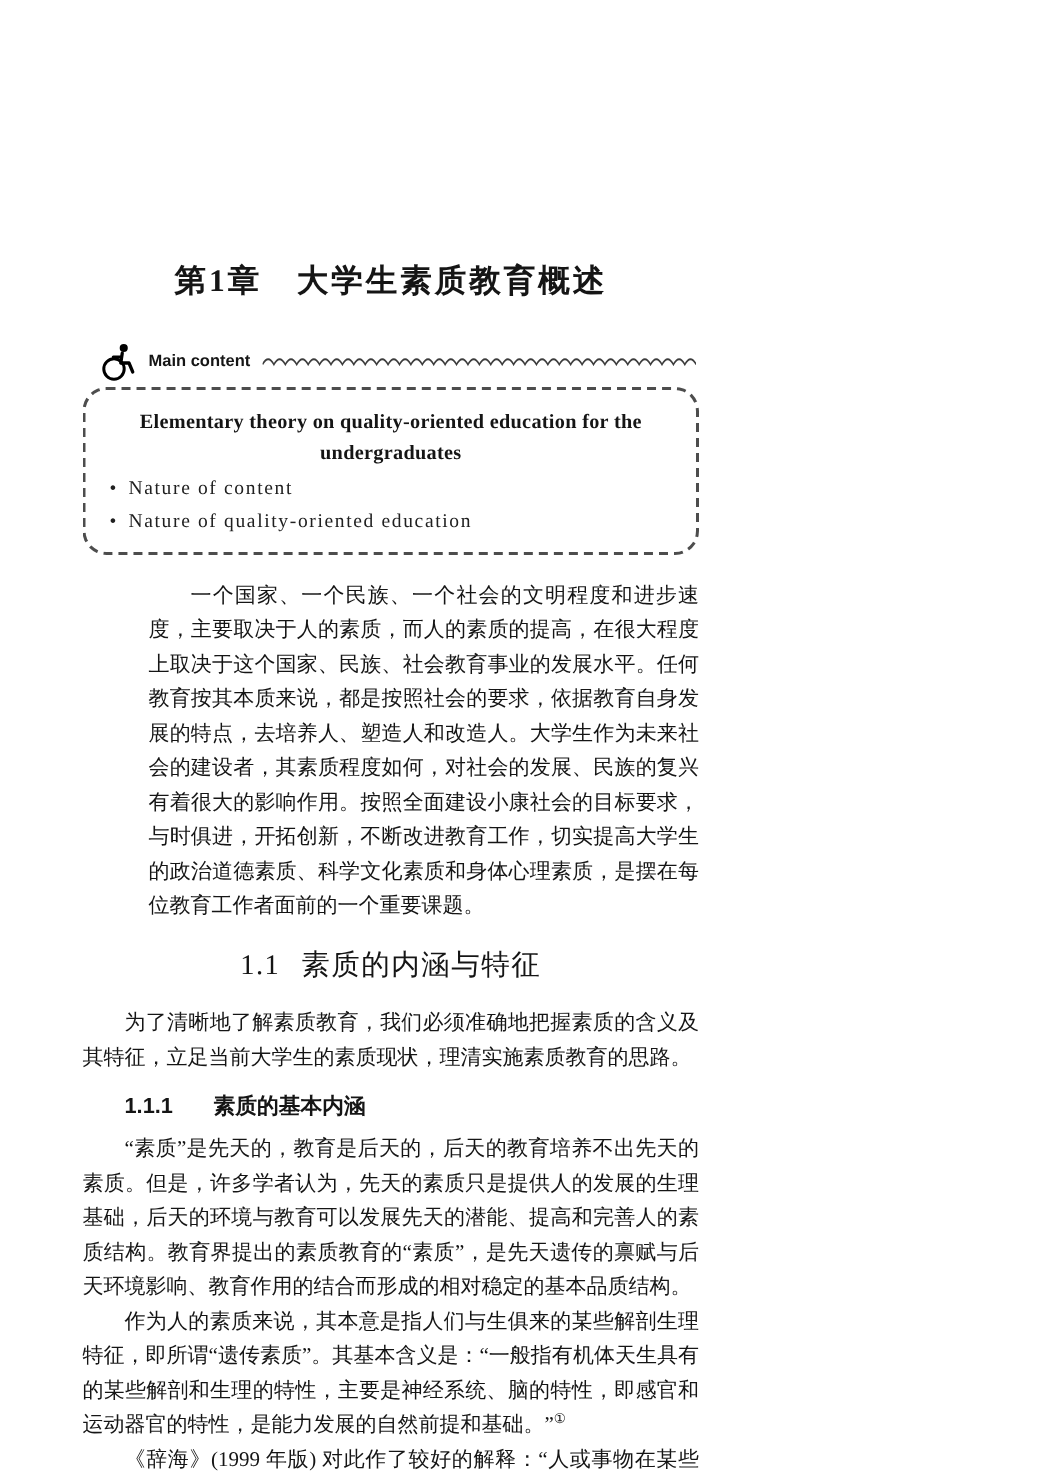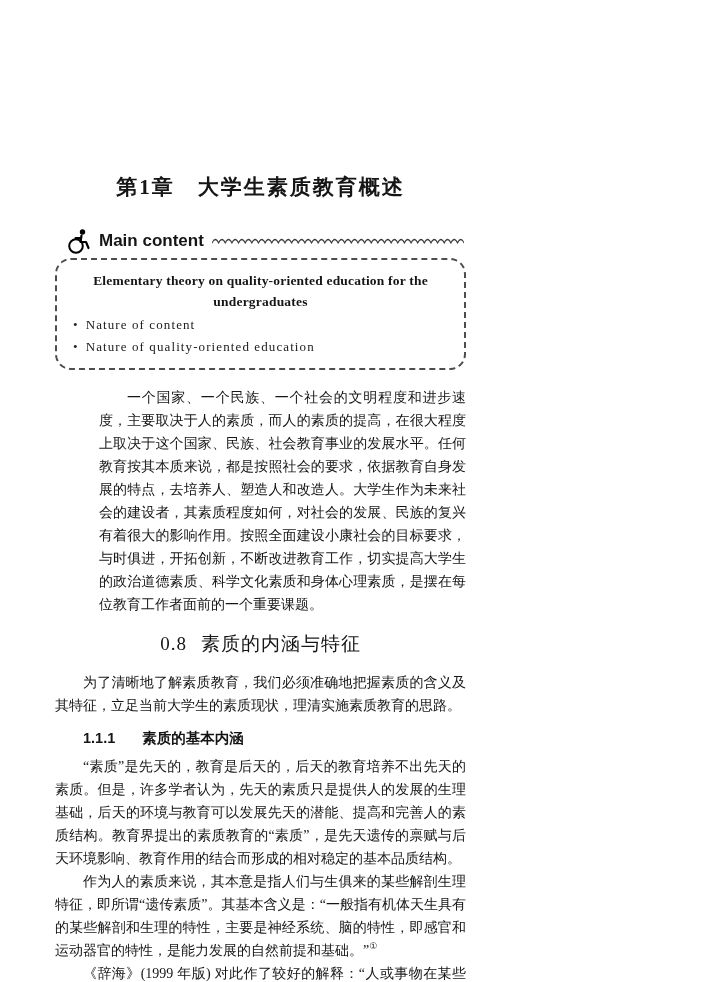--- a/index.html
+++ b/index.html
@@ -17,21 +17,21 @@
     text-align:center;
     font-size:21px;
     font-weight:bold;
     letter-spacing:2px;
     line-height:30px;
   }
   .mc-row{display:flex;align-items:center;margin-top:24px;height:30px;}
   .mc-icon{width:28px;height:28px;margin-left:10px;flex:0 0 auto;}
   .mc-label{
     font-family:"Liberation Sans","DejaVu Sans",sans-serif;
-    font-weight:bold;font-size:17px;
+    font-weight:bold;font-size:11px;
     margin:0 8px 0 6px;white-space:nowrap;text-align:right;
   }
   .mc-wave{flex:1;height:10px;margin-right:2px;}
   .mc-box{
     margin-top:2px;
     border:2px dashed #4d4d4d;
     border-radius:16px;
     padding:10px 16px 10px;
   }
   .mc-box-title{
@@ -89,21 +89,21 @@
       <span class="mc-bullet">•</span><span>Nature of content</span>
     </div>
     <div class="mc-item">
       <span class="mc-bullet">•</span><span>Nature of quality-oriented education</span>
     </div>
   </div>
 
   <p class="para first">一个国家、一个民族、一个社会的文明程度和进步速度，主要取决于人的素质，而人的素质的提高，在很大程度上取决于这个国家、民族、社会教育事业的发展水平。任何教育按其本质来说，都是按照社会的要求，依据教育自身发展的特点，去培养人、塑造人和改造人。大学生作为未来社会的建设者，其素质程度如何，对社会的发展、民族的复兴有着很大的影响作用。按照全面建设小康社会的目标要求，与时俱进，开拓创新，不断改进教育工作，切实提高大学生的政治道德素质、科学文化素质和身体心理素质，是摆在每位教育工作者面前的一个重要课题。</p>
 
   <div class="section-heading">
-    <span class="sh-num">0.8</span><span>素质的内涵与特征</span>
+    <span class="sh-num">1.1</span><span>素质的内涵与特征</span>
   </div>
 
   <p class="para">为了清晰地了解素质教育，我们必须准确地把握素质的含义及其特征，立足当前大学生的素质现状，理清实施素质教育的思路。</p>
 
   <div class="subsection-heading">
     <span class="ss-num">1.1.1</span><span>素质的基本内涵</span>
   </div>
 
   <p class="para">“素质”是先天的，教育是后天的，后天的教育培养不出先天的素质。但是，许多学者认为，先天的素质只是提供人的发展的生理基础，后天的环境与教育可以发展先天的潜能、提高和完善人的素质结构。教育界提出的素质教育的“素质”，是先天遗传的禀赋与后天环境影响、教育作用的结合而形成的相对稳定的基本品质结构。</p>
 

